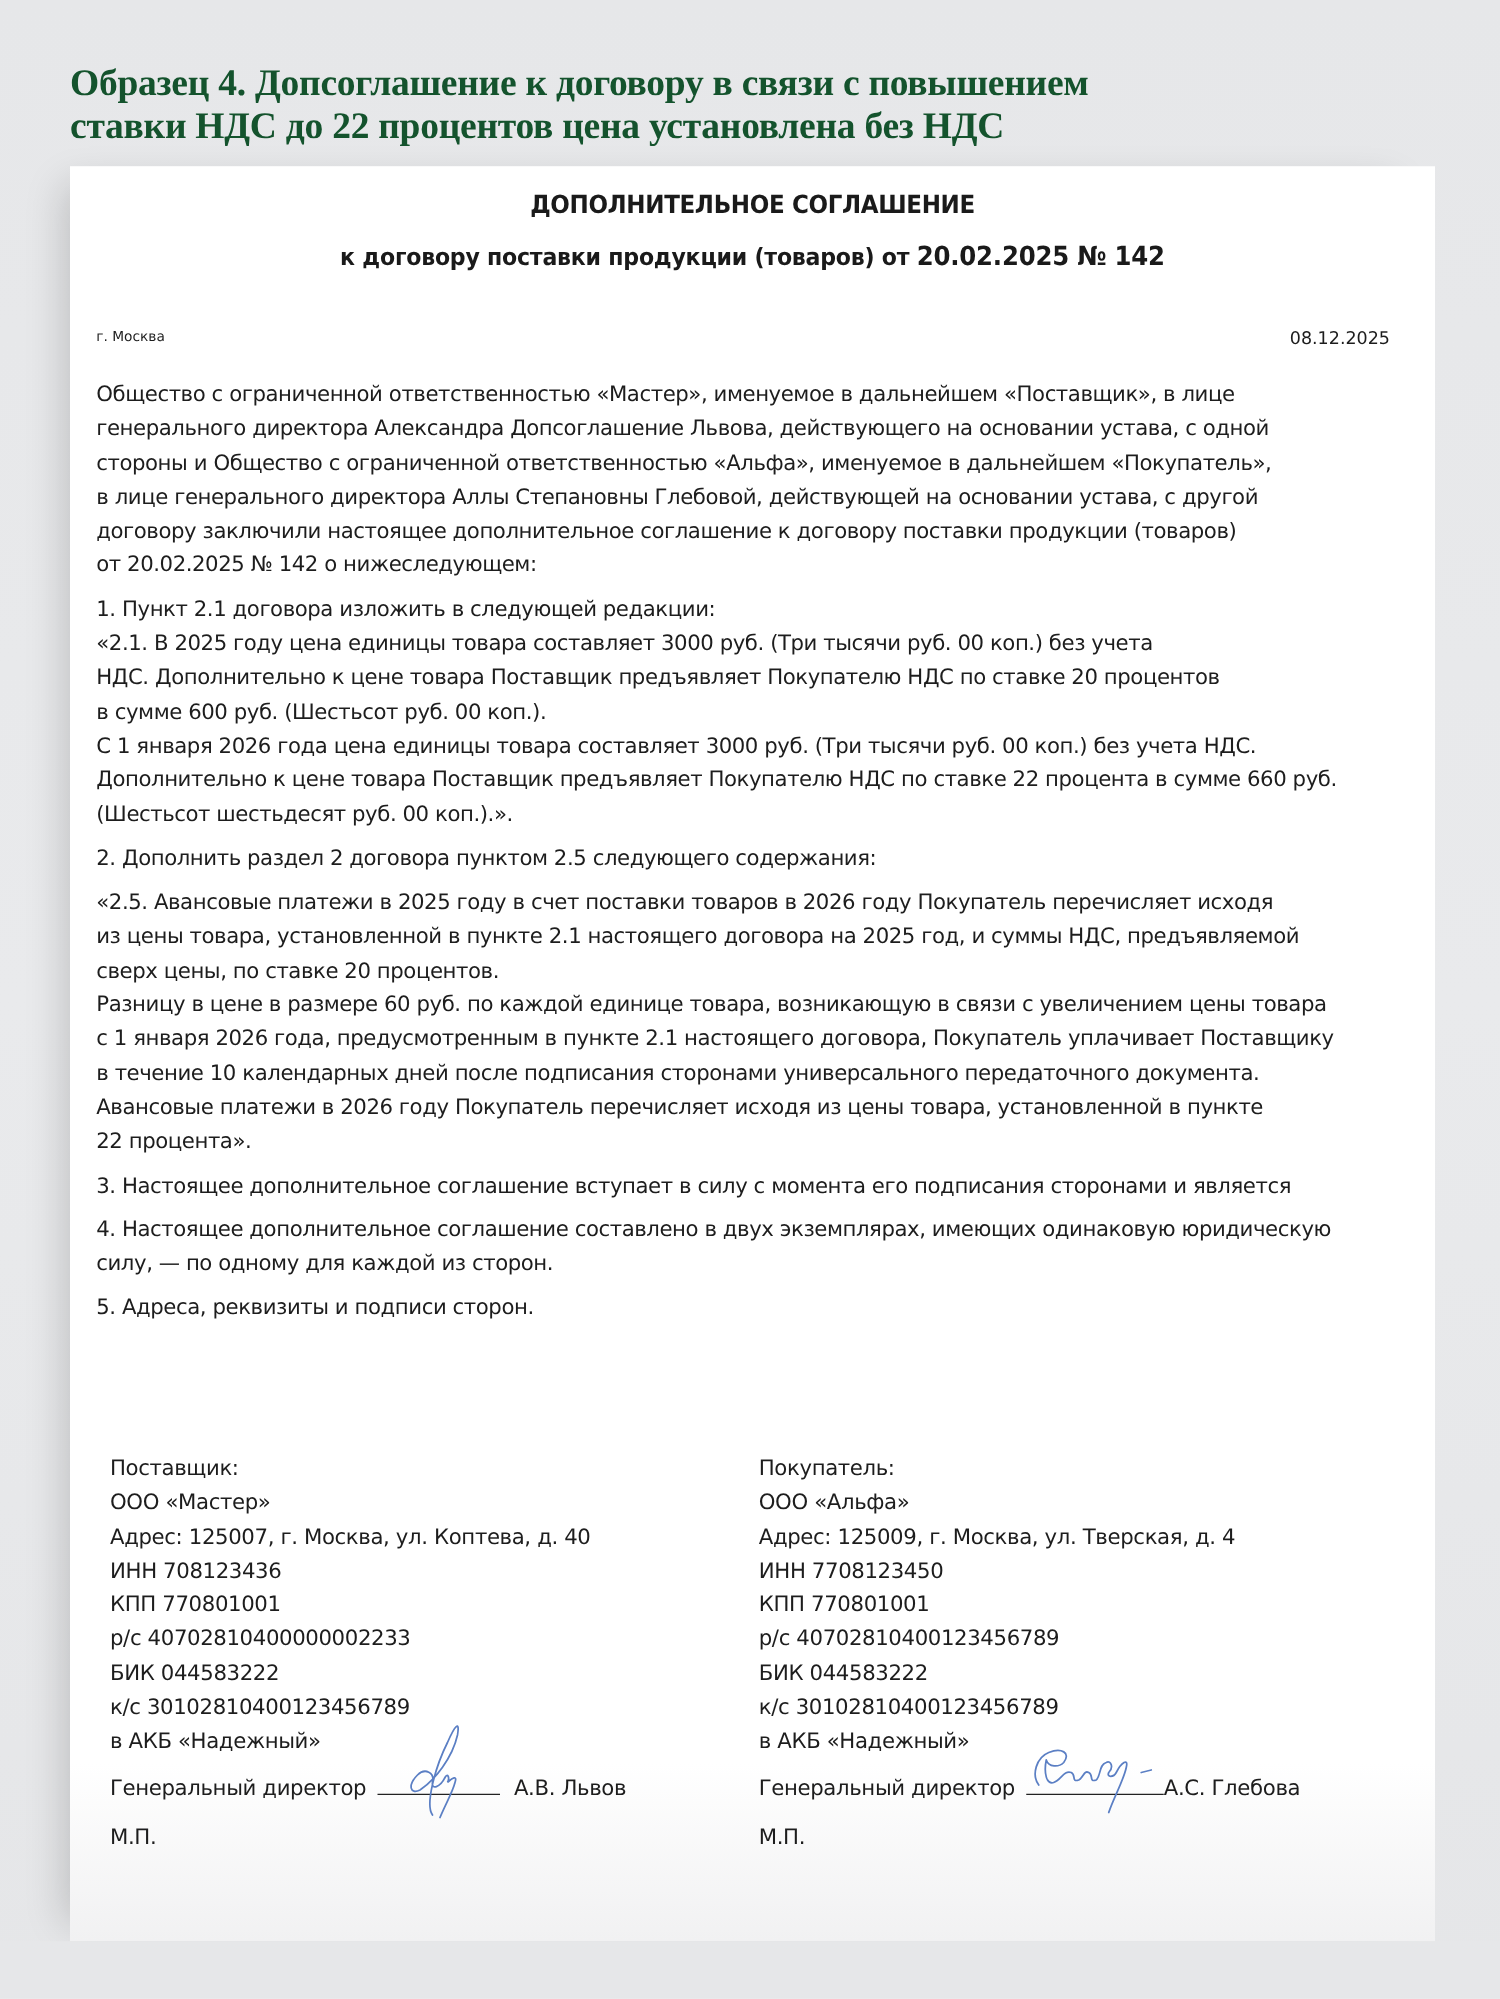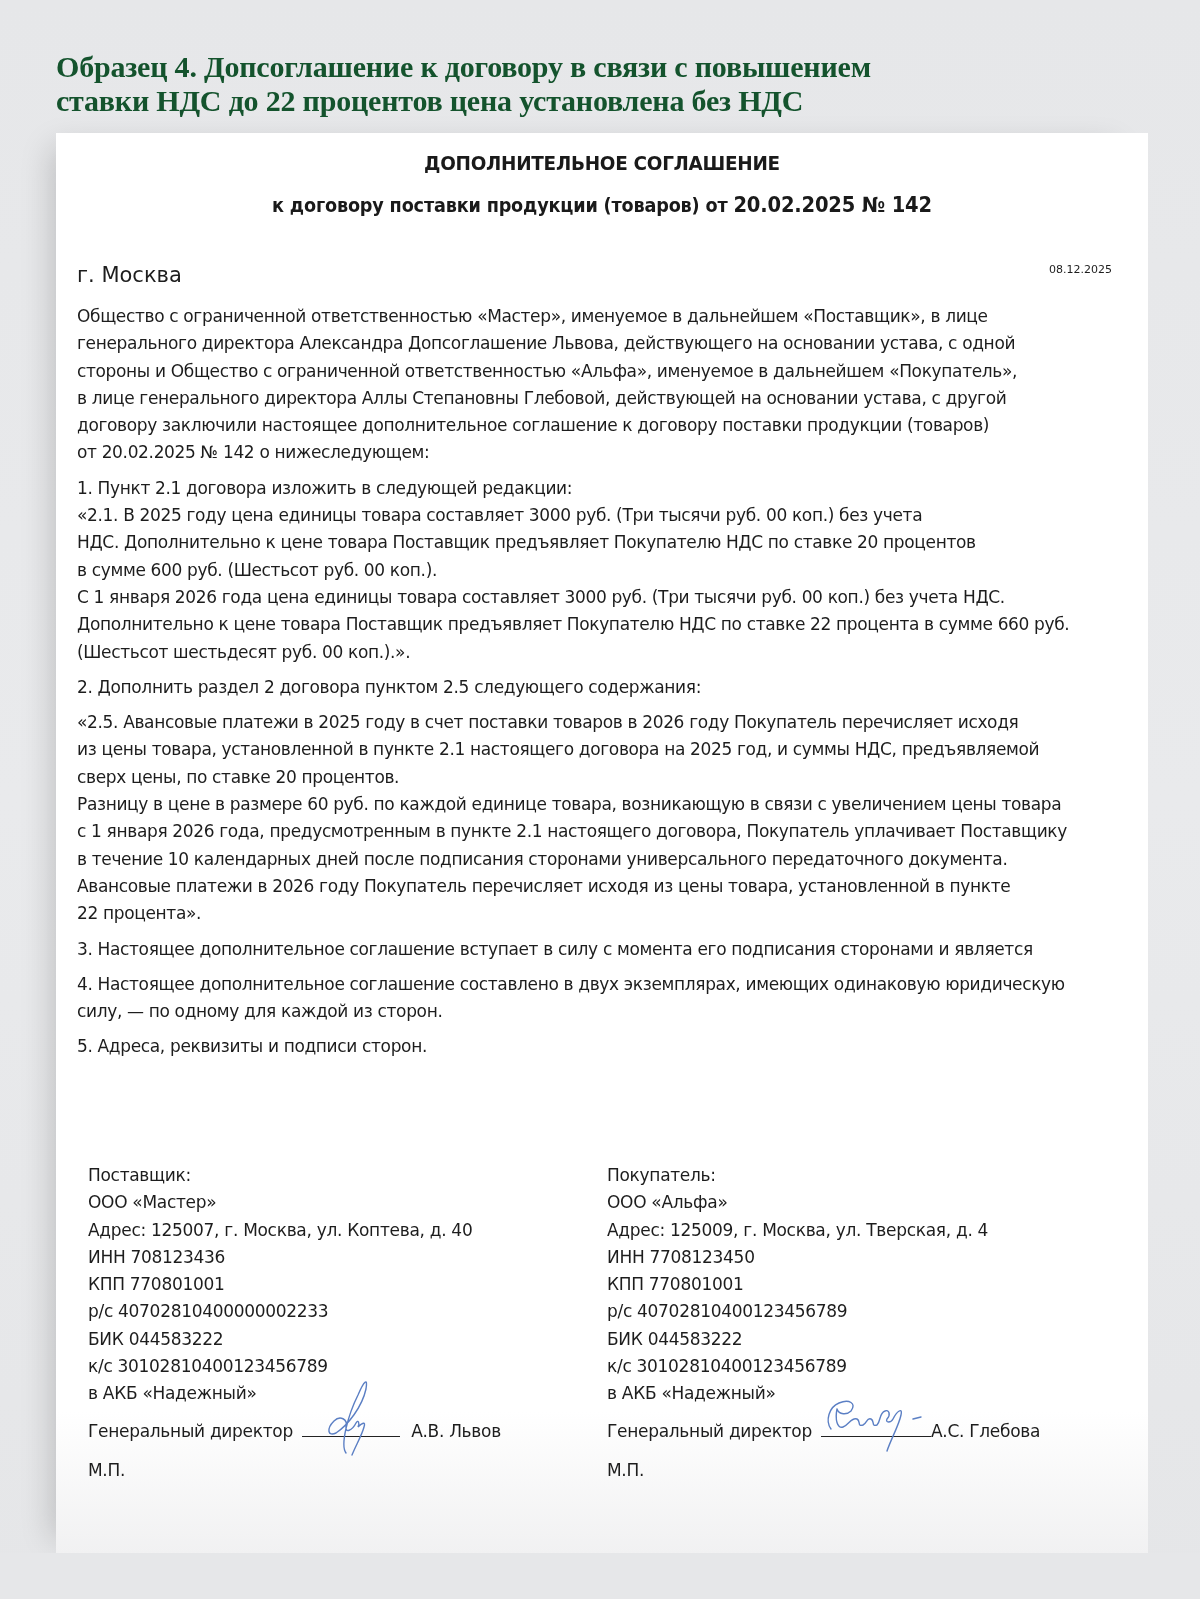--- a/index.html
+++ b/index.html
@@ -60,27 +60,27 @@
       font-size: 19px;
       letter-spacing: -0.2px;
       color: #1a1a1a;
       transform: scaleX(0.93);
     }
     .doc-subtitle .num { font-size: 21px; }
     .place {
       position: absolute;
       left: 21px;
       top: 130px;
-      font-size: 21px;
+      font-size: 11px;
     }
     .date {
       position: absolute;
       right: 36px;
       top: 130px;
-      font-size: 11px;
+      font-size: 14px;
     }
     .body-text {
       position: absolute;
       left: 21px;
       top: 170px;
       width: 1060px;
       font-size: 17px;
       line-height: 27.3px;
       letter-spacing: -0.35px;
       color: #1d1d1d;

